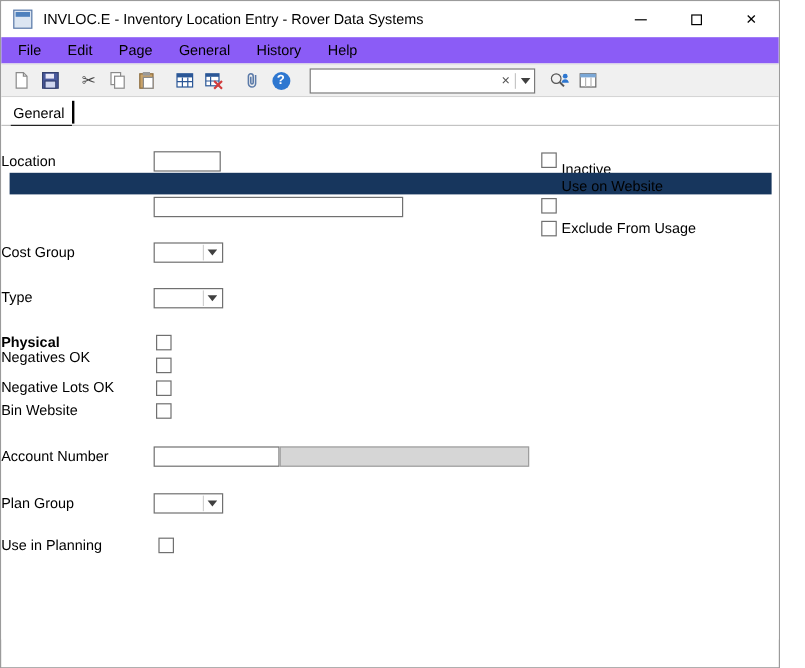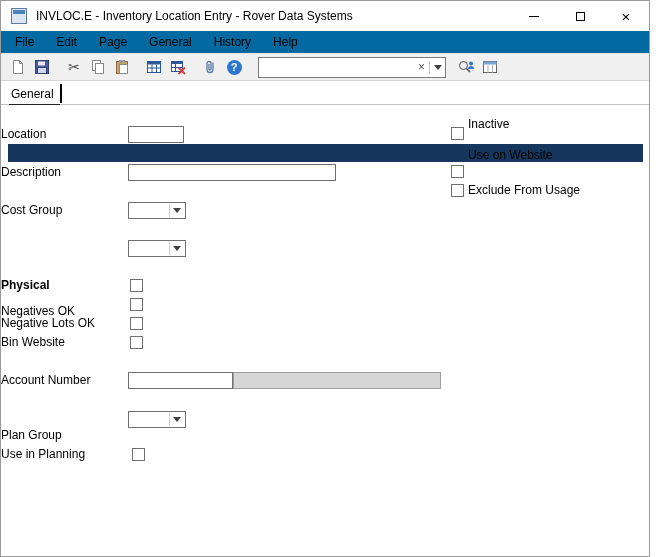--- a/index.html
+++ b/index.html
@@ -12,21 +12,21 @@
   .titlebar{height:30px;display:flex;align-items:center;background:#fff;}
   .app-icon{width:16px;height:16px;margin:0 9px 0 10px;border:1px solid #5b7aa8;background:#dce6f2;position:relative;box-sizing:border-box;}
   .app-icon::before{content:"";position:absolute;left:1px;right:1px;top:1px;height:4px;background:#4f81bd;}
   .title{font-size:12px;white-space:nowrap;}
   .win-controls{margin-left:auto;display:flex;height:100%;}
   .win-btn{width:46px;height:100%;display:flex;align-items:center;justify-content:center;}
   .min-glyph{width:10px;height:1px;background:#000;}
   .max-glyph{width:9px;height:9px;border:1px solid #000;box-sizing:border-box;}
   .close-glyph{font-size:15px;line-height:15px;}
   
-  .menubar{height:22px;display:flex;align-items:center;background:#0369a1;padding-left:3px;}
+  .menubar{height:22px;display:flex;align-items:center;background:#8b5cf6;padding-left:3px;}
   .menu-item{padding:3px 11px;white-space:nowrap;}
   
   .toolbar{height:28px;background:#f0f0f0;border-top:1px solid #e3e3e3;border-bottom:1px solid #d5d5d5;display:flex;align-items:center;padding-left:5px;box-sizing:border-box;}
   .tbtn{width:24px;height:23px;display:flex;align-items:center;justify-content:center;flex:none;}
   .tbtn svg{display:block;}
   .tsep{width:8px;flex:none;}
   .glyph-cut{font-size:14px;color:#444;}
   .help-circle{width:15px;height:15px;border-radius:50%;background:#2e77d0;color:#fff;font-size:11px;font-weight:bold;display:flex;align-items:center;justify-content:center;}
   .searchbox{width:188px;height:21px;border:1px solid #7a7a7a;background:#fff;display:flex;align-items:center;margin-left:12px;box-sizing:border-box;flex:none;}
   .searchbox input{border:0;outline:0;flex:1;min-width:0;height:17px;font:12px "Liberation Sans","DejaVu Sans",sans-serif;padding:0 4px;background:transparent;}
@@ -172,65 +172,65 @@
     <span class="tab">General</span>
     <span class="caret"></span>
   </div>
 
   <div class="form">
 
     <span class="flabel" style="top:23px;">Location</span>
     <input class="tin" style="left: 127px; top: 21px; width: 56px;" type="text" value="">
 
     <span class="cb" style="left:450px;top:22px;"></span>
-    <span class="rlabel" style="top:13px;">Inactive</span>
+    <span class="rlabel" style="top:30px;">Inactive</span>
 
     <div class="band"></div>
 
-    <span class="flabel" style="top:61px;">Description</span>
     <input class="tin" style="left: 127px; top: 59px; width: 208px;" type="text" value="">
 
     <span class="cb" style="left:450px;top:60px;"></span>
     <span class="rlabel" style="top:44px;">Use on Website</span>
 
     <span class="cb" style="left:450px;top:79px;"></span>
     <span class="rlabel" style="top:79px;">Exclude From Usage</span>
 
     <span class="flabel" style="top:99px;">Cost Group</span>
     <div class="dd" style="left:127px;top:97px;">
       <span class="dd-val"></span>
       <span class="dd-btn">
           <span class="tri"></span>
         </span>
     </div>
 
+    <span class="flabel" style="top:137px;">Type</span>
     <div class="dd" style="left:127px;top:135px;">
       <span class="dd-val"></span>
       <span class="dd-btn">
           <span class="tri"></span>
         </span>
     </div>
 
     <span class="flabel" style="top:174px;font-weight:bold;">Physical</span>
     <span class="cb" style="left:129px;top:174px;"></span>
 
-    <span class="flabel" style="top:200px;">Negatives OK</span>
+    <span class="flabel" style="top:187px;">Negatives OK</span>
     <span class="cb" style="left:129px;top:193px;"></span>
 
     <span class="flabel" style="top:212px;">Negative Lots OK</span>
     <span class="cb" style="left:129px;top:212px;"></span>
 
     <span class="flabel" style="top:231px;">Bin Website</span>
     <span class="cb" style="left:129px;top:231px;"></span>
 
     <span class="flabel" style="top:269px;">Account Number</span>
     <input class="tin" style="left: 127px; top: 267px; width: 105px;" type="text" value="">
     <div class="grayfield" style="left:232px;top:267px;width:208px;"></div>
 
-    <span class="flabel" style="top:324px;">Plan Group</span>
+    <span class="flabel" style="top:308px;">Plan Group</span>
     <div class="dd" style="left:127px;top:306px;">
       <span class="dd-val"></span>
       <span class="dd-btn">
           <span class="tri"></span>
         </span>
     </div>
 
     <span class="flabel" style="top:343px;">Use in Planning</span>
     <span class="cb" style="left:131px;top:343px;"></span>
 

